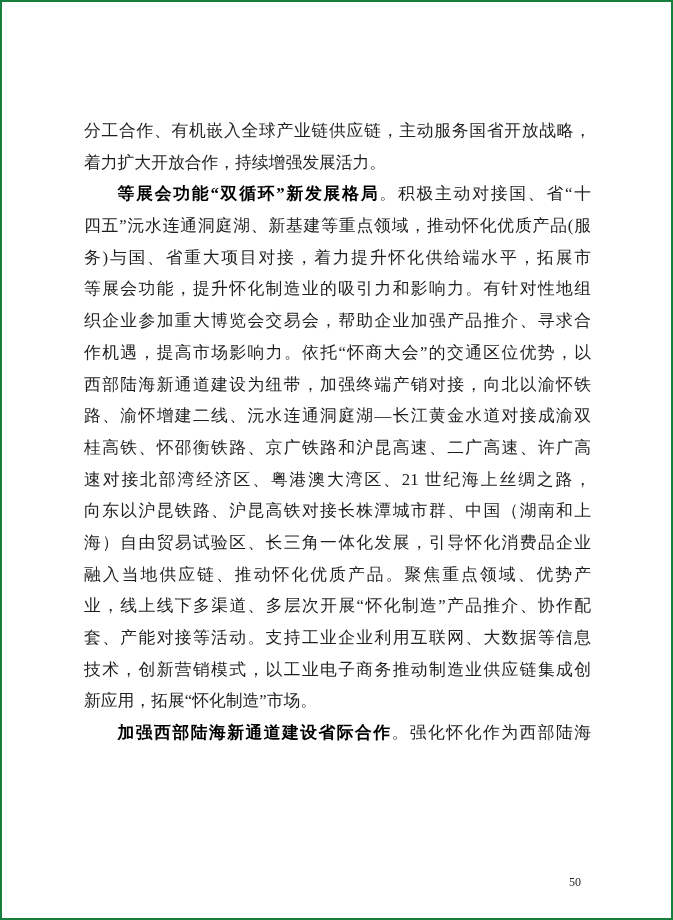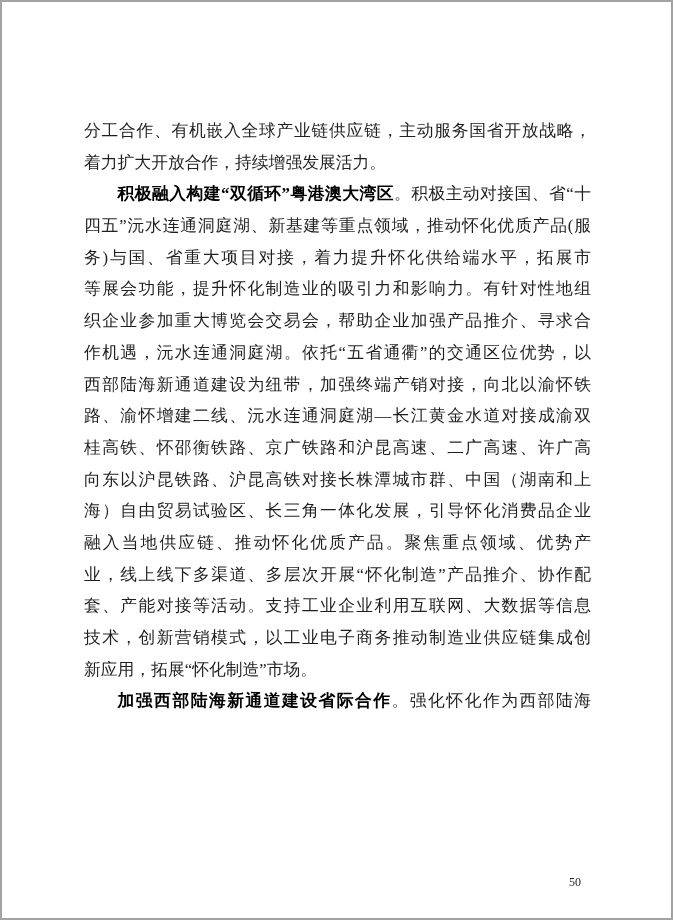--- a/index.html
+++ b/index.html
@@ -6,21 +6,21 @@
     margin: 0;
     padding: 0;
     background: #ffffff;
   }
   .page {
     position: relative;
     width: 673px;
     height: 920px;
     box-sizing: border-box;
     background: #ffffff;
-    border: 2px solid #a3a3a3;
+    border: 2px solid #15803d;
     font-family: "Liberation Serif", "DejaVu Serif", serif;
     overflow: hidden;
   }
   .text-block {
     position: absolute;
     top: 113px;
     left: 82px;
     width: 507px;
   }
   .line {
@@ -51,29 +51,30 @@
     color: #1f1f1f;
   }
 </style>
 </head>
 <body>
 
 <div class="page">
   <div class="text-block">
       <div class="line fill"><span>分工合作、有机嵌入全球产业链供应链，主动服务国省开放战略，</span></div>
       <div class="line"><span>着力扩大开放合作，持续增强发展活力。</span></div>
-      <div class="line fill indent"><span class="bold">积极融入构建“双循环”粤港澳大湾区</span><span>。积极主动对接国、省“十</span></div>
+      <div class="line fill indent"><span class="bold">等展会功能“双循环”新发展格局</span><span>。积极主动对接国、省“十</span></div>
       <div class="line fill"><span>四五”沅水连通洞庭湖、新基建等重点领域，推动怀化优质产品(服</span></div>
       <div class="line fill"><span>务)与国、省重大项目对接，着力提升怀化供给端水平，拓展市</span></div>
       <div class="line fill"><span>等展会功能，提升怀化制造业的吸引力和影响力。有针对性地组</span></div>
       <div class="line fill"><span>织企业参加重大博览会交易会，帮助企业加强产品推介、寻求合</span></div>
-      <div class="line fill"><span>作机遇，沅水连通洞庭湖。依托“五省通衢”的交通区位优势，以</span></div>
+      <div class="line fill"><span>作机遇，提高市场影响力。依托“怀商大会”的交通区位优势，以</span></div>
       <div class="line fill"><span>西部陆海新通道建设为纽带，加强终端产销对接，向北以渝怀铁</span></div>
       <div class="line fill"><span>路、渝怀增建二线、沅水连通洞庭湖—长江黄金水道对接成渝双</span></div>
       <div class="line fill"><span>桂高铁、怀邵衡铁路、京广铁路和沪昆高速、二广高速、许广高</span></div>
+      <div class="line fill"><span>速对接北部湾经济区、粤港澳大湾区、21 世纪海上丝绸之路，</span></div>
       <div class="line fill"><span>向东以沪昆铁路、沪昆高铁对接长株潭城市群、中国（湖南和上</span></div>
       <div class="line fill"><span>海）自由贸易试验区、长三角一体化发展，引导怀化消费品企业</span></div>
       <div class="line fill"><span>融入当地供应链、推动怀化优质产品。聚焦重点领域、优势产</span></div>
       <div class="line fill"><span>业，线上线下多渠道、多层次开展“怀化制造”产品推介、协作配</span></div>
       <div class="line fill"><span>套、产能对接等活动。支持工业企业利用互联网、大数据等信息</span></div>
       <div class="line fill"><span>技术，创新营销模式，以工业电子商务推动制造业供应链集成创</span></div>
       <div class="line"><span>新应用，拓展“怀化制造”市场。</span></div>
       <div class="line fill indent"><span class="bold">加强西部陆海新通道建设省际合作</span><span>。强化怀化作为西部陆海</span></div>
     </div>
   <div class="page-number">50</div>

